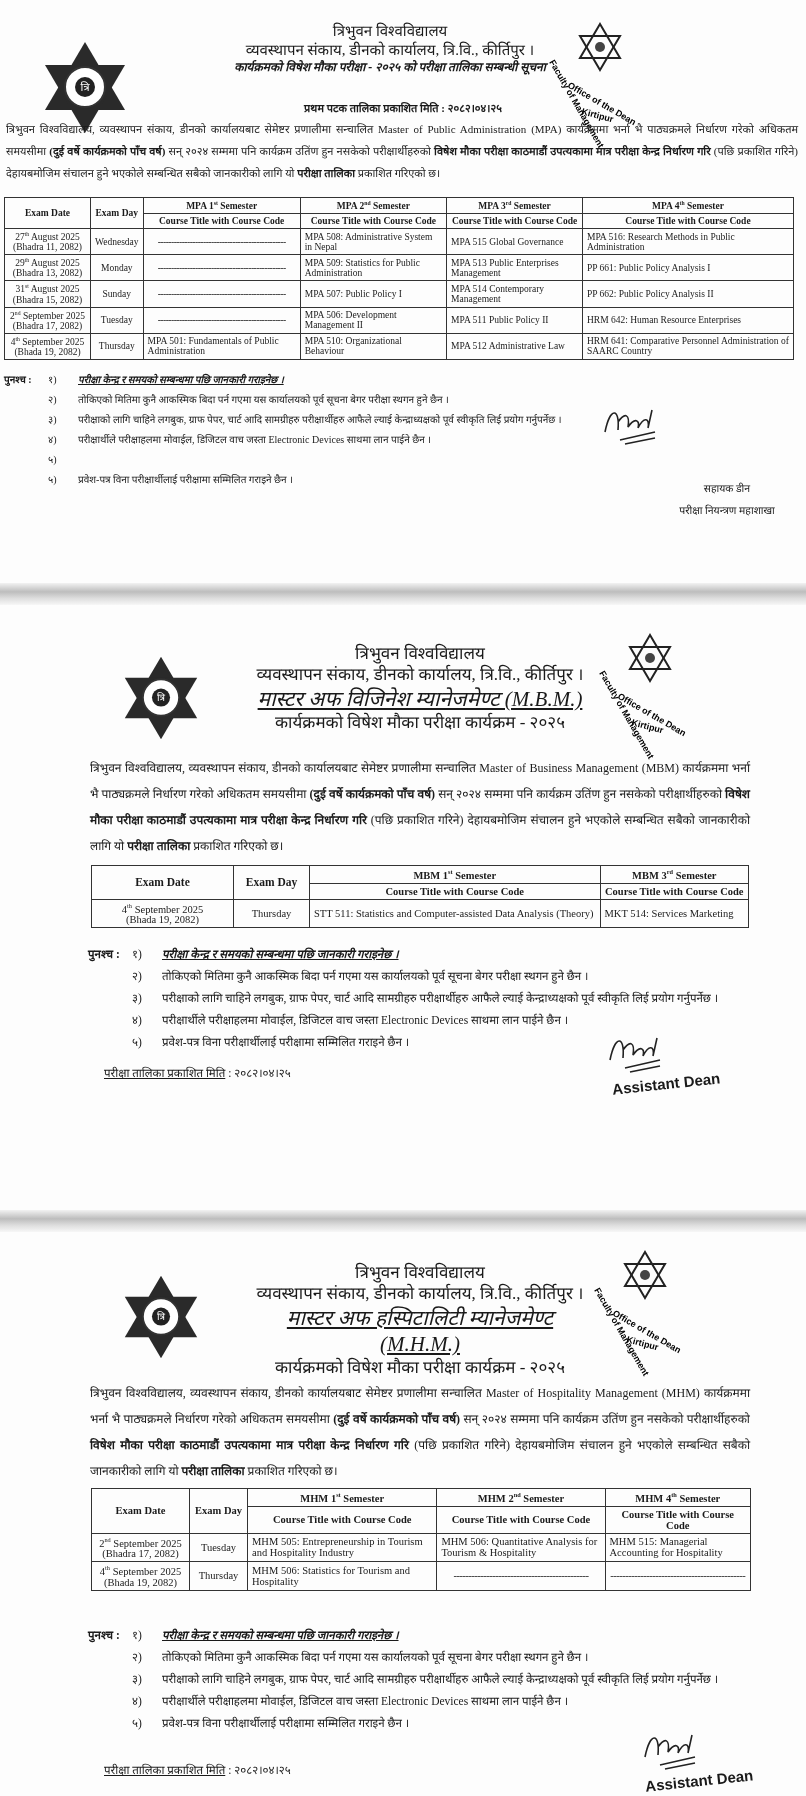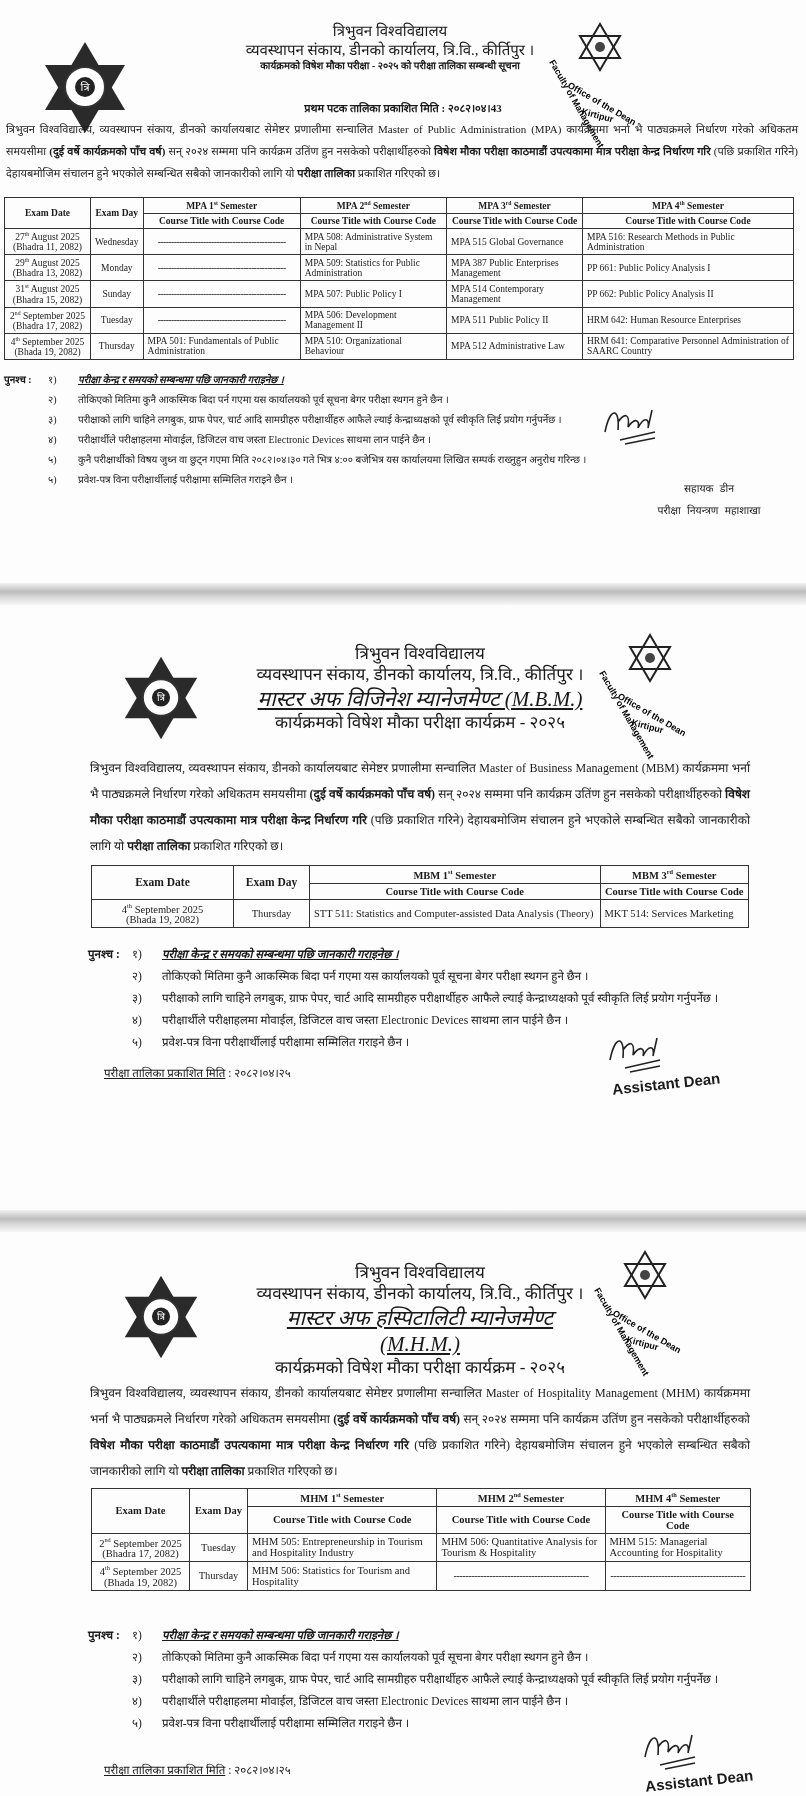--- a/index.html
+++ b/index.html
@@ -62,35 +62,35 @@
         <polygon points="45,2 85,70 5,70" fill="#2a2a2a"></polygon>
         <polygon points="45,93 85,25 5,25" fill="#2a2a2a"></polygon>
         <circle cx="45" cy="47" r="20" fill="#fff" stroke="#333" stroke-width="2"></circle>
         <circle cx="45" cy="47" r="10" fill="#222"></circle>
         <text x="45" y="51" font-size="11" fill="#fff" text-anchor="middle" font-family="DejaVu Sans, sans-serif">त्रि</text>
       </svg>
   </div>
   <div class="head" style="left:210px;top:22px;width:360px;">
     <div class="l1">त्रिभुवन विश्वविद्यालय</div>
     <div class="l2">व्यवस्थापन संकाय, डीनको कार्यालय, त्रि.वि., कीर्तिपुर ।</div>
-    <div class="l4" style="font-size:10px;font-weight:bold;">कार्यक्रमको विषेश मौका परीक्षा - २०२५ को परीक्षा तालिका सम्बन्धी सूचना</div>
+    <div class="l4" style="font-size:12px;font-weight:bold;font-style:italic;">कार्यक्रमको विषेश मौका परीक्षा - २०२५ को परीक्षा तालिका सम्बन्धी सूचना</div>
   </div>
   <div class="seal" style="left:545px;top:22px;">
     <svg width="110" height="100" viewBox="0 0 110 100">
         <g>
           <polygon points="55,2 75,36 35,36" fill="none" stroke="#222" stroke-width="2"></polygon>
           <polygon points="55,48 75,14 35,14" fill="none" stroke="#222" stroke-width="2"></polygon>
           <circle cx="55" cy="25" r="5" fill="#444"></circle>
         </g>
         <text x="4" y="40" font-size="9" font-family="Liberation Sans, sans-serif" font-weight="bold" transform="rotate(60 4 40)">Faculty of Management</text>
         <text x="22" y="65" font-size="9" font-family="Liberation Sans, sans-serif" font-weight="bold" transform="rotate(30 22 65)">Office of the Dean</text>
         <text x="36" y="92" font-size="9" font-family="Liberation Sans, sans-serif" font-weight="bold" transform="rotate(15 36 92)">Kirtipur</text>
       </svg>
   </div>
-  <div class="pubdate-top" style="left:0;top:100px;width:806px;text-align:center;">प्रथम पटक तालिका प्रकाशित मिति : २०८२।०४।43</div>
+  <div class="pubdate-top" style="left:0;top:100px;width:806px;text-align:center;">प्रथम पटक तालिका प्रकाशित मिति : २०८२।०४।२५</div>
   <p class="para" style="left:6px;top:118px;width:792px;"><span>त्रिभुवन विश्वविद्यालय, व्यवस्थापन संकाय, डीनको कार्यालयबाट सेमेष्टर प्रणालीमा सन्चालित Master of Public Administration (MPA) कार्यक्रममा भर्ना भै पाठ्यक्रमले निर्धारण गरेको अधिकतम समयसीमा </span><b>(दुई वर्षे कार्यक्रमको पाँच वर्ष)</b><span> सन् २०२४ सम्ममा पनि कार्यक्रम उतिंण हुन नसकेको परीक्षार्थीहरुको </span><b>विषेश मौका परीक्षा काठमाडौं उपत्यकामा मात्र परीक्षा केन्द्र निर्धारण गरि</b><span> (पछि प्रकाशित गरिने) देहायबमोजिम संचालन हुने भएकोले सम्बन्धित सबैको जानकारीको लागि यो </span><b>परीक्षा तालिका</b><span> प्रकाशित गरिएको छ।</span></p>
 
   <table class="exam" id="mpa-table" style="left:4px;top:197px;width:790px;">
     <thead>
       <tr>
         <th rowspan="2" style="width:86px;">Exam Date</th>
         <th rowspan="2" style="width:52px;">Exam Day</th>
         <th><span>MPA 1</span><sup>st</sup><span> Semester</span></th>
         <th><span>MPA 2</span><sup>nd</sup><span> Semester</span></th>
         <th><span>MPA 3</span><sup>rd</sup><span> Semester</span></th>
@@ -110,21 +110,21 @@
           <td class="dash">------------------------------------------------</td>
           <td class="l">MPA 508: Administrative System in Nepal</td>
           <td class="l">MPA 515 Global Governance</td>
           <td class="l">MPA 516: Research Methods in Public Administration</td>
         </tr>
         <tr>
           <td class="c"><span>29</span><sup>th</sup><span> August 2025</span><br><span>(Bhadra 13, 2082)</span></td>
           <td class="c">Monday</td>
           <td class="dash">------------------------------------------------</td>
           <td class="l">MPA 509: Statistics for Public Administration</td>
-          <td class="l">MPA 387 Public Enterprises Management</td>
+          <td class="l">MPA 513 Public Enterprises Management</td>
           <td class="l">PP 661: Public Policy Analysis I</td>
         </tr>
         <tr>
           <td class="c"><span>31</span><sup>st</sup><span> August 2025</span><br><span>(Bhadra 15, 2082)</span></td>
           <td class="c">Sunday</td>
           <td class="dash">------------------------------------------------</td>
           <td class="l">MPA 507: Public Policy I</td>
           <td class="l">MPA 514 Contemporary Management</td>
           <td class="l">PP 662: Public Policy Analysis II</td>
         </tr>
@@ -164,35 +164,34 @@
         <span class="">परीक्षाको लागि चाहिने लगबुक, ग्राफ पेपर, चार्ट आदि सामग्रीहरु परीक्षार्थीहरु आफैले ल्याई केन्द्राध्यक्षको पूर्व स्वीकृति लिई प्रयोग गर्नुपर्नेछ ।</span>
       </div>
       <div class="row">
         <span class="lead"></span>
         <span class="num">४)</span>
         <span class="">परीक्षार्थीले परीक्षाहलमा मोवाईल, डिजिटल वाच जस्ता Electronic Devices साथमा लान पाईने छैन ।</span>
       </div>
       <div class="row">
         <span class="lead"></span>
         <span class="num">५)</span>
-        <span class="">कुनै परीक्षार्थीको विषय जुध्न वा छुट्न गएमा मिति २०८२।०४।३० गते भित्र ४:०० बजेभित्र यस कार्यालयमा लिखित सम्पर्क राख्नुहुन अनुरोध गरिन्छ ।</span>
       </div>
       <div class="row">
         <span class="lead"></span>
         <span class="num">५)</span>
         <span class="">प्रवेश-पत्र विना परीक्षार्थीलाई परीक्षामा सम्मिलित गराइने छैन ।</span>
       </div>
     </div>
 
   <div class="sign" style="left:600px;top:402px;">
     <svg width="60" height="45" viewBox="0 0 60 45">
         <path d="M5,30 C10,5 20,5 18,28 M18,20 C25,10 30,12 28,25 C35,15 40,18 38,26 C44,14 50,16 48,26 L52,8 M20,38 L55,30 M25,42 L55,36" fill="none" stroke="#222" stroke-width="1.6"></path>
       </svg>
   </div>
-  <div class="mpa-signer" style="left:634px;top:478px;width:150px;font-family:Liberation Mono, monospace;">
+  <div class="mpa-signer" style="left:652px;top:478px;width:150px;">
     <div>सहायक डीन</div>
     <div>परीक्षा नियन्त्रण महाशाखा</div>
   </div>
 </div>
 
 <div class="sep"></div>
 
 <div class="sheet sheet2">
   <div class="emblem" style="left:120px;top:50px;">
     <svg width="82" height="86" viewBox="0 0 90 95">

